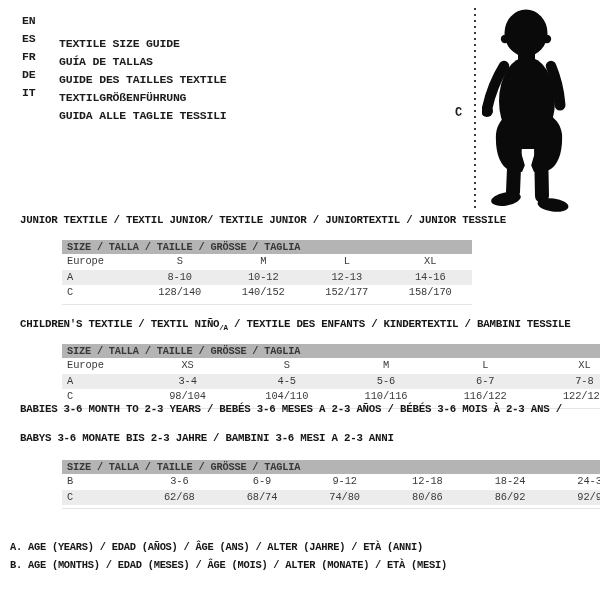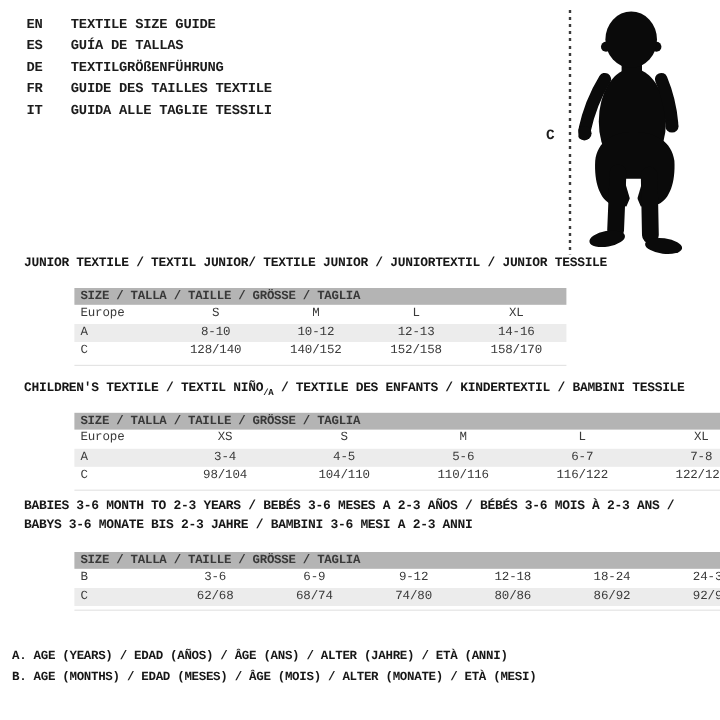--- a/index.html
+++ b/index.html
@@ -5,21 +5,21 @@
   html,body{margin:0;padding:0;background:#fff;}
   .canvas{
     position:relative;width:600px;height:600px;background:#ffffff;overflow:hidden;
     font-family:Liberation Mono, monospace;color:#1c1c1c;padding-left:28px;
   }
 
   
   .lang-block{position:absolute;left:22px;top:12px;}
   .lang-row{display:flex;height:18px;line-height:18px;font-weight:bold;font-size:11.5px;letter-spacing:-0.2px;}
   .lang-code{width:37px;}
-  .lang-label{white-space:nowrap;}
+  .lang-label{white-space:nowrap;margin-top:23px;}
 
   
   .height-line{
     position:absolute;left:474px;top:8px;width:2px;height:204px;
     background:repeating-linear-gradient(to bottom,#3c3c3c 0 2.5px,transparent 2.5px 6px);
   }
   .height-label{position:absolute;left:455px;top:106px;font-weight:bold;font-size:12px;}
   .silhouette{position:absolute;left:482px;top:6px;}
 
   
@@ -49,26 +49,26 @@
   <div class="lang-block">
     <div class="lang-row">
       <span class="lang-code">EN</span>
       <span class="lang-label">TEXTILE SIZE GUIDE</span>
     </div>
     <div class="lang-row">
       <span class="lang-code">ES</span>
       <span class="lang-label">GUÍA DE TALLAS</span>
     </div>
     <div class="lang-row">
+      <span class="lang-code">FR</span>
+      <span class="lang-label">GUIDE DES TAILLES TEXTILE</span>
+    </div>
+    <div class="lang-row">
       <span class="lang-code">DE</span>
       <span class="lang-label">TEXTILGRÖßENFÜHRUNG</span>
-    </div>
-    <div class="lang-row">
-      <span class="lang-code">FR</span>
-      <span class="lang-label">GUIDE DES TAILLES TEXTILE</span>
     </div>
     <div class="lang-row">
       <span class="lang-code">IT</span>
       <span class="lang-label">GUIDA ALLE TAGLIE TESSILI</span>
     </div>
   </div>
 
   <div class="height-line"></div>
   <div class="height-label">C</div>
   <svg class="silhouette" width="104" height="210" viewBox="0 0 104 210" xmlns="http://www.w3.org/2000/svg">
@@ -113,21 +113,21 @@
       <span class="lbl">A</span>
       <span class="cell">8-10</span>
       <span class="cell">10-12</span>
       <span class="cell">12-13</span>
       <span class="cell">14-16</span>
     </div>
     <div class="t-row">
       <span class="lbl">C</span>
       <span class="cell">128/140</span>
       <span class="cell">140/152</span>
-      <span class="cell">152/158</span>
+      <span class="cell">152/177</span>
       <span class="cell">158/170</span>
     </div>
   </div>
 
   <div class="sec-title" style="top:318px"><span>CHILDREN'S TEXTILE / TEXTIL NIÑO</span><span class="sub">/A</span><span> / TEXTILE DES ENFANTS / KINDERTEXTIL / BAMBINI TESSILE</span></div>
   <div class="size-table" style="top:344px;width:572px">
     <div class="t-head">SIZE / TALLA / TAILLE / GRÖSSE / TAGLIA</div>
     <div class="t-row">
       <span class="lbl">Europe</span>
       <span class="cell">XS</span>
@@ -147,21 +147,21 @@
     <div class="t-row">
       <span class="lbl">C</span>
       <span class="cell">98/104</span>
       <span class="cell">104/110</span>
       <span class="cell">110/116</span>
       <span class="cell">116/122</span>
       <span class="cell">122/128</span>
     </div>
   </div>
 
-  <div class="sec-title" style="top:416px">BABIES 3-6 MONTH TO 2-3 YEARS / BEBÉS 3-6 MESES A 2-3 AÑOS / BÉBÉS 3-6 MOIS À 2-3 ANS /</div>
+  <div class="sec-title" style="top:403px">BABIES 3-6 MONTH TO 2-3 YEARS / BEBÉS 3-6 MESES A 2-3 AÑOS / BÉBÉS 3-6 MOIS À 2-3 ANS /</div>
   <div class="sec-title" style="top:432px">BABYS 3-6 MONATE BIS 2-3 JAHRE / BAMBINI 3-6 MESI A 2-3 ANNI</div>
   <div class="size-table" style="top:460px;width:572px">
     <div class="t-head">SIZE / TALLA / TAILLE / GRÖSSE / TAGLIA</div>
     <div class="t-row">
       <span class="lbl">B</span>
       <span class="cell">3-6</span>
       <span class="cell">6-9</span>
       <span class="cell">9-12</span>
       <span class="cell">12-18</span>
       <span class="cell">18-24</span>

